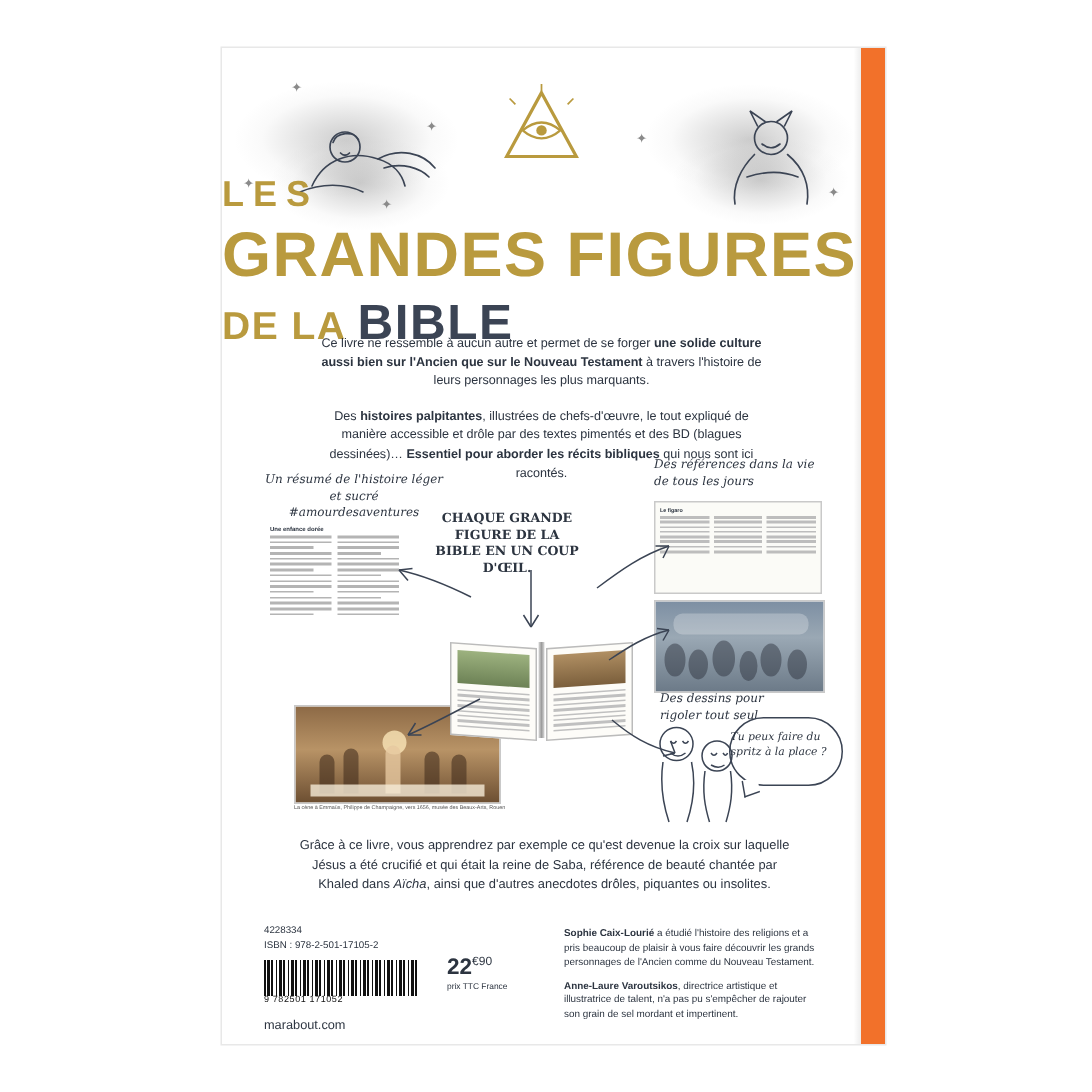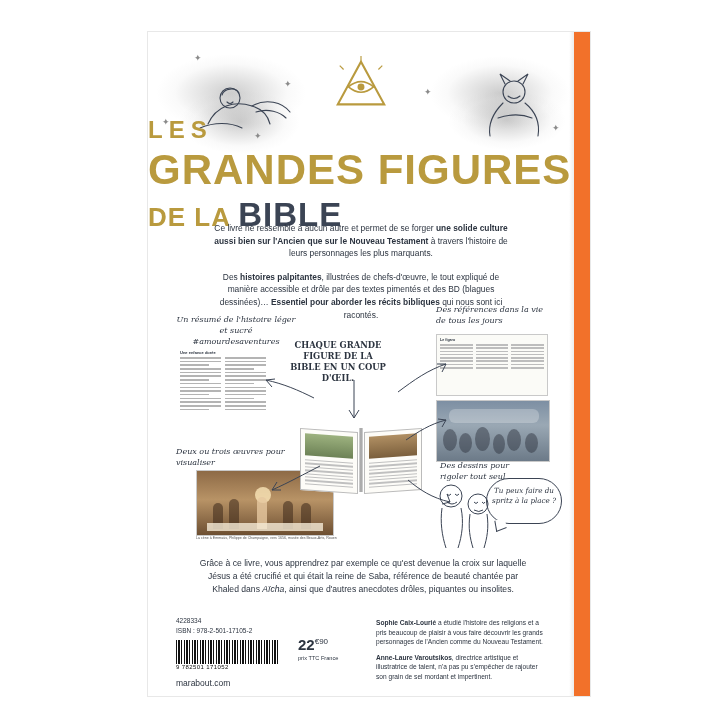--- a/index.html
+++ b/index.html
@@ -292,21 +292,21 @@
     top: 446px;
     width: 76px;
     height: 46px;
     border: 1px solid #3b4454;
     border-radius: 36px;
     font-family: "DejaVu Serif", serif;
     font-style: italic;
     font-size: 7.2px;
     line-height: 10px;
     color: #2c3440;
-    text-align: center;
+    text-align: left;
     padding-top: 7px;
     box-sizing: border-box;
   }
   .bubble:after {
     content: "";
     position: absolute;
     left: 8px;
     bottom: -7px;
     width: 10px;
     height: 10px;
@@ -462,21 +462,20 @@
         <p>Ce livre ne ressemble à aucun autre et permet de se forger <b>une solide culture aussi bien sur l'Ancien que sur le Nouveau Testament</b> à travers l'histoire de leurs personnages les plus marquants.</p>
         <p>Des <b>histoires palpitantes</b>, illustrées de chefs-d'œuvre, le tout expliqué de manière accessible et drôle par des textes pimentés et des BD (blagues dessinées)… <b>Essentiel pour aborder les récits bibliques</b> qui nous sont ici racontés.</p>
       </div>
 
       <div class="hand" style="left:28px; top:282px; width:120px; text-align:center;">Un résumé de l'histoire léger et sucré #amourdesaventures</div>
 
       <div class="hand" style="left:140px; top:308px; width:100px; text-align:center; font-style:normal; font-weight:bold; font-size:8.4px; line-height:11px;">CHAQUE GRANDE FIGURE DE LA BIBLE EN UN COUP D'ŒIL.</div>
 
       <div class="hand" style="left:288px; top:272px; width:116px;">Des références dans la vie de tous les jours</div>
 
-      <div class="hand" style="left:28px; top:414px; width:150px;">Deux ou trois œuvres pour visualiser</div>
 
       <div class="hand" style="left:292px; top:428px; width:96px;">Des dessins pour rigoler tout seul</div>
 
       <div class="txtpanel">
         <div class="ttl">Une enfance dorée</div>
         <div class="lines">
           <div class="ln"></div>
             <div class="ln"></div>
             <div class="ln s"></div>
           <div class="ln"></div>

